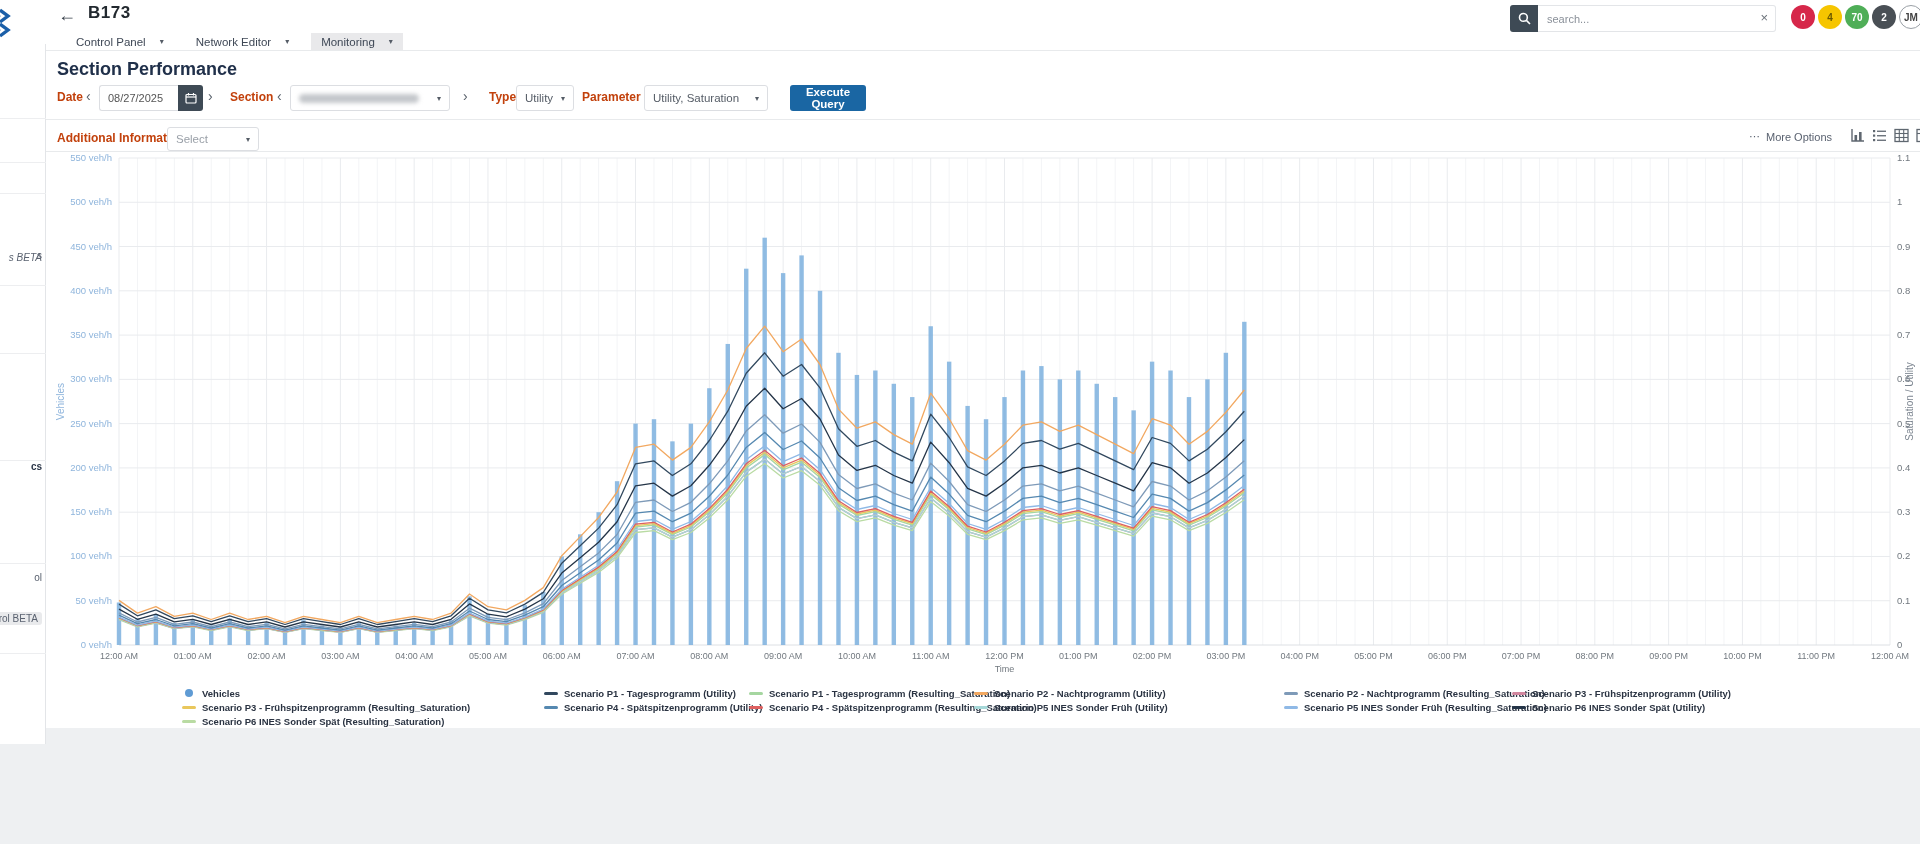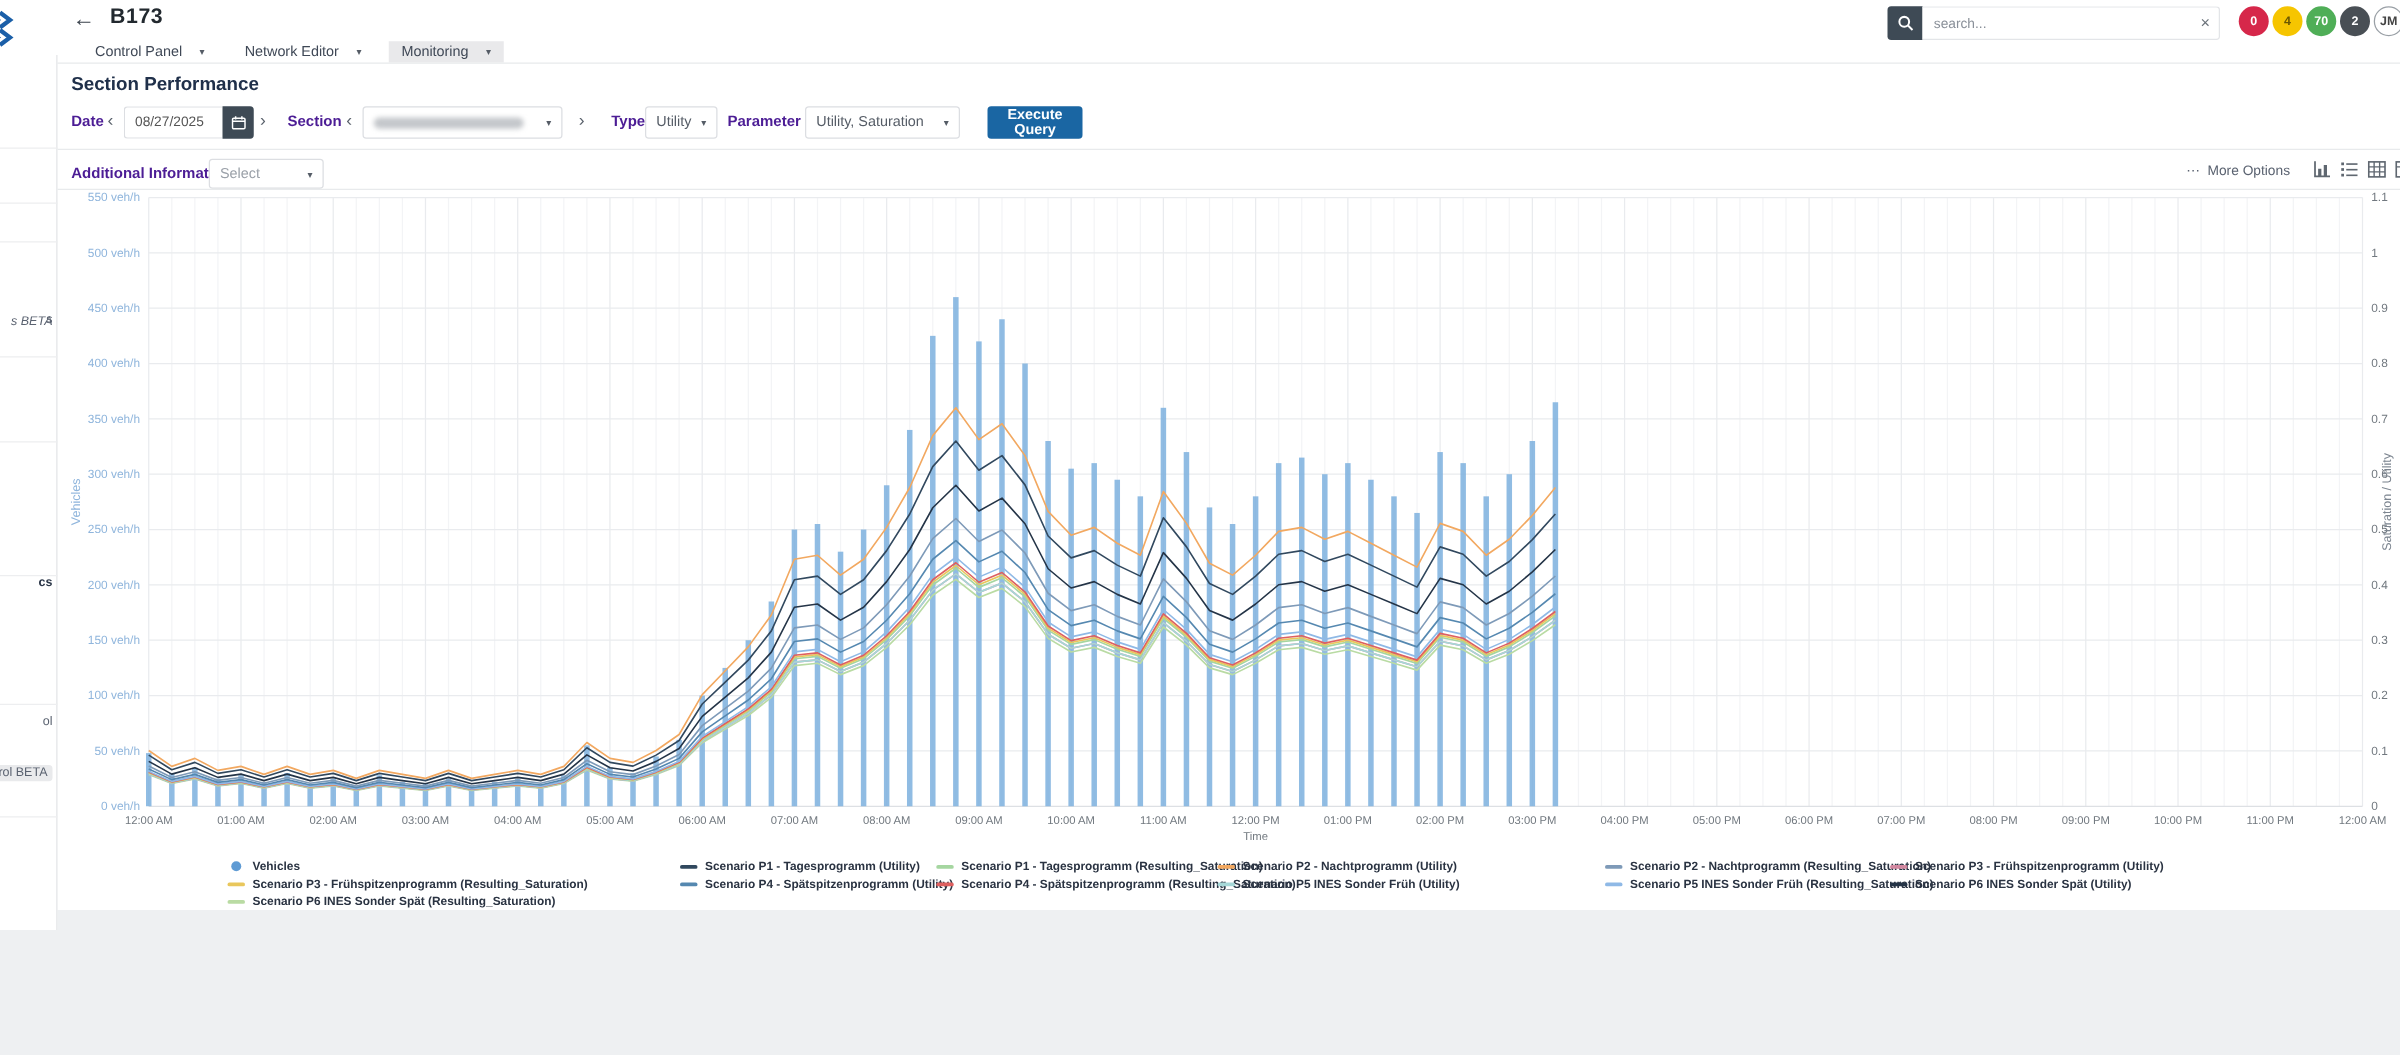--- a/index.html
+++ b/index.html
@@ -24,23 +24,23 @@
   .search-input::placeholder { color:#8a9099; }
   .search-clear { position:absolute; right:8px; top:5px; font-size:13px; color:#6b727a; cursor:pointer; }
   .badges { position:absolute; left:1791px; top:5px; display:flex; gap:3px; }
   .badge { width:24px; height:24px; border-radius:50%; display:flex; align-items:center; justify-content:center; font-size:10px; font-weight:bold; }
   
   .tabs { position:absolute; left:66px; top:33px; display:flex; gap:12px; }
   .tab { height:17px; padding:2px 10px 2px 10px; display:flex; align-items:center; gap:14px; font-size:11.5px; color:#3f4856; cursor:pointer; }
   .tab .caret { font-size:8px; color:#555c66; }
   .tab.active { background:#e9e9eb; }
   
-  .section-title { position:absolute; left:57px; top:59px; font-size:15px; font-weight:bold; color:#20304a; }
-  
-  .flabel { position:absolute; font-size:12px; font-weight:bold; color:#4c1d95; top:90px; }
+  .section-title { position:absolute; left:57px; top:59px; font-size:18px; font-weight:bold; color:#20304a; }
+  
+  .flabel { position:absolute; font-size:12px; font-weight:bold; color:#c2410c; top:90px; }
   .chev { position:absolute; top:88px; font-size:14px; color:#59616b; cursor:pointer; }
   .ctrl { position:absolute; top:85px; height:26px; background:#fff; border:1px solid #dcdee2; border-radius:3px; display:flex; align-items:center; font-size:11.5px; color:#555c66; padding:0 8px; }
   .ctrl .caret { margin-left:auto; font-size:8px; color:#555c66; }
   .ctrl.select { cursor:pointer; }
   .date-group { position:absolute; left:99px; top:85px; display:flex; height:26px; }
   .date-input { width:79px; border:1px solid #dcdee2; border-right:none; border-radius:3px 0 0 3px; font-size:11px; color:#555; padding:0 8px; outline:none; font-family:inherit; }
   .cal-btn { width:25px; background:#3e4a55; border-radius:0 3px 3px 0; display:flex; align-items:center; justify-content:center; cursor:pointer; }
   .blur-blob { width:120px; height:9px; background:#c4c7cb; border-radius:5px; filter:blur(2px); }
   .exec-btn { position:absolute; left:790px; top:85px; width:76px; height:26px; background:#1a66a3; color:#fff; border:none; border-radius:3px; font-size:11.5px; font-weight:600; font-family:inherit; cursor:pointer; }
   

